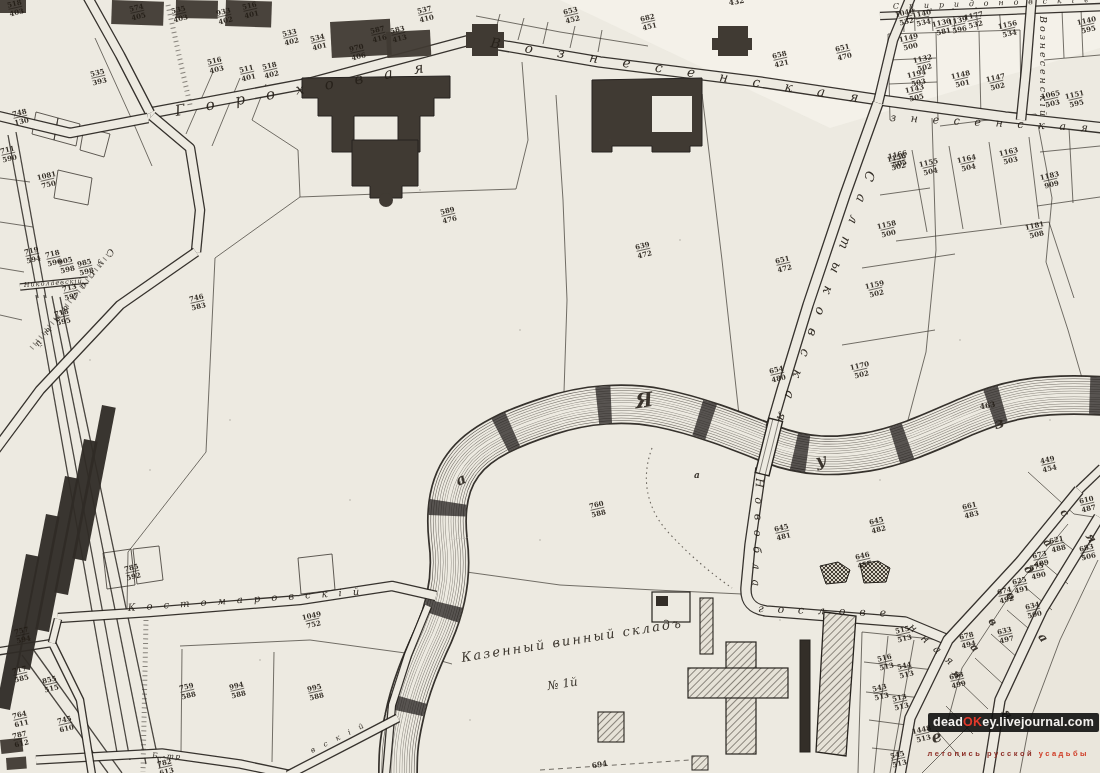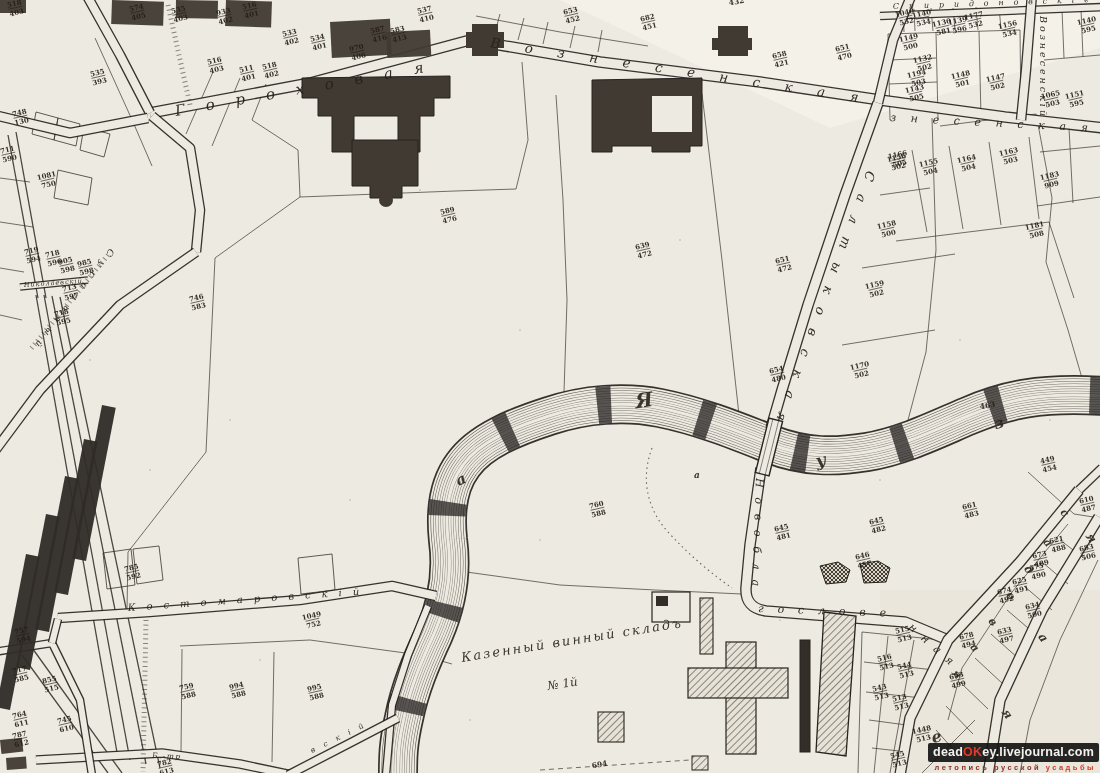--- a/index.html
+++ b/index.html
@@ -9,27 +9,27 @@
       repeating-linear-gradient(7deg, rgba(60,50,30,.015) 0 2px, transparent 2px 6px),
       repeating-linear-gradient(97deg, rgba(60,50,30,.012) 0 3px, transparent 3px 8px);
     font-family:"DejaVu Serif", serif;}
   svg{position:absolute;left:0;top:0;}
   text{user-select:none;}
   .street{font-family:"DejaVu Serif",serif;font-style:italic;fill:#262019;opacity:.93;}
   .letterlbl{font-family:"DejaVu Serif",serif;font-style:italic;font-weight:700;fill:#2a241d;opacity:.9;}
   .pnum text{font-family:"DejaVu Serif",serif;font-weight:700;fill:#231d16;opacity:.92;}
   .plainnum{font-family:"DejaVu Serif",serif;font-weight:700;fill:#231d16;opacity:.9;}
   .annot{font-family:"DejaVu Serif",serif;font-style:italic;fill:#2b251d;opacity:.92;}
-  .watermark{position:absolute;right:1px;bottom:1px;text-align:right;z-index:10;}
+  .watermark{position:absolute;right:1px;bottom:15px;text-align:right;z-index:10;}
   .wm-bar{display:inline-block;background:rgba(16,15,14,.9);color:#f3f1ee;
     font-family:"Liberation Sans",sans-serif;font-weight:700;font-size:12.5px;
     padding:2px 5px 3px 5px;border-radius:2px;letter-spacing:.2px;}
   .wm-accent{color:#e2392b;}
   .wm-tag{font-family:"Liberation Sans",sans-serif;font-weight:700;font-size:7.5px;
-    letter-spacing:2.5px;color:#8d2e26;margin-top:1px;padding-right:3px;}
+    letter-spacing:2.5px;color:#8d2e26;margin-top:17px;padding-right:10px;}
   .wm-tag2{color:#cf3a24;}
 </style>
 </head>
 <body>
 
 <div id="stage">
   <svg id="map" width="1100" height="773" viewBox="0 0 1100 773">
     <defs>
       <pattern id="hatch" width="5" height="5" patternUnits="userSpaceOnUse" patternTransform="rotate(45)">
         <rect width="5" height="5" fill="#e6e2d7"></rect>

